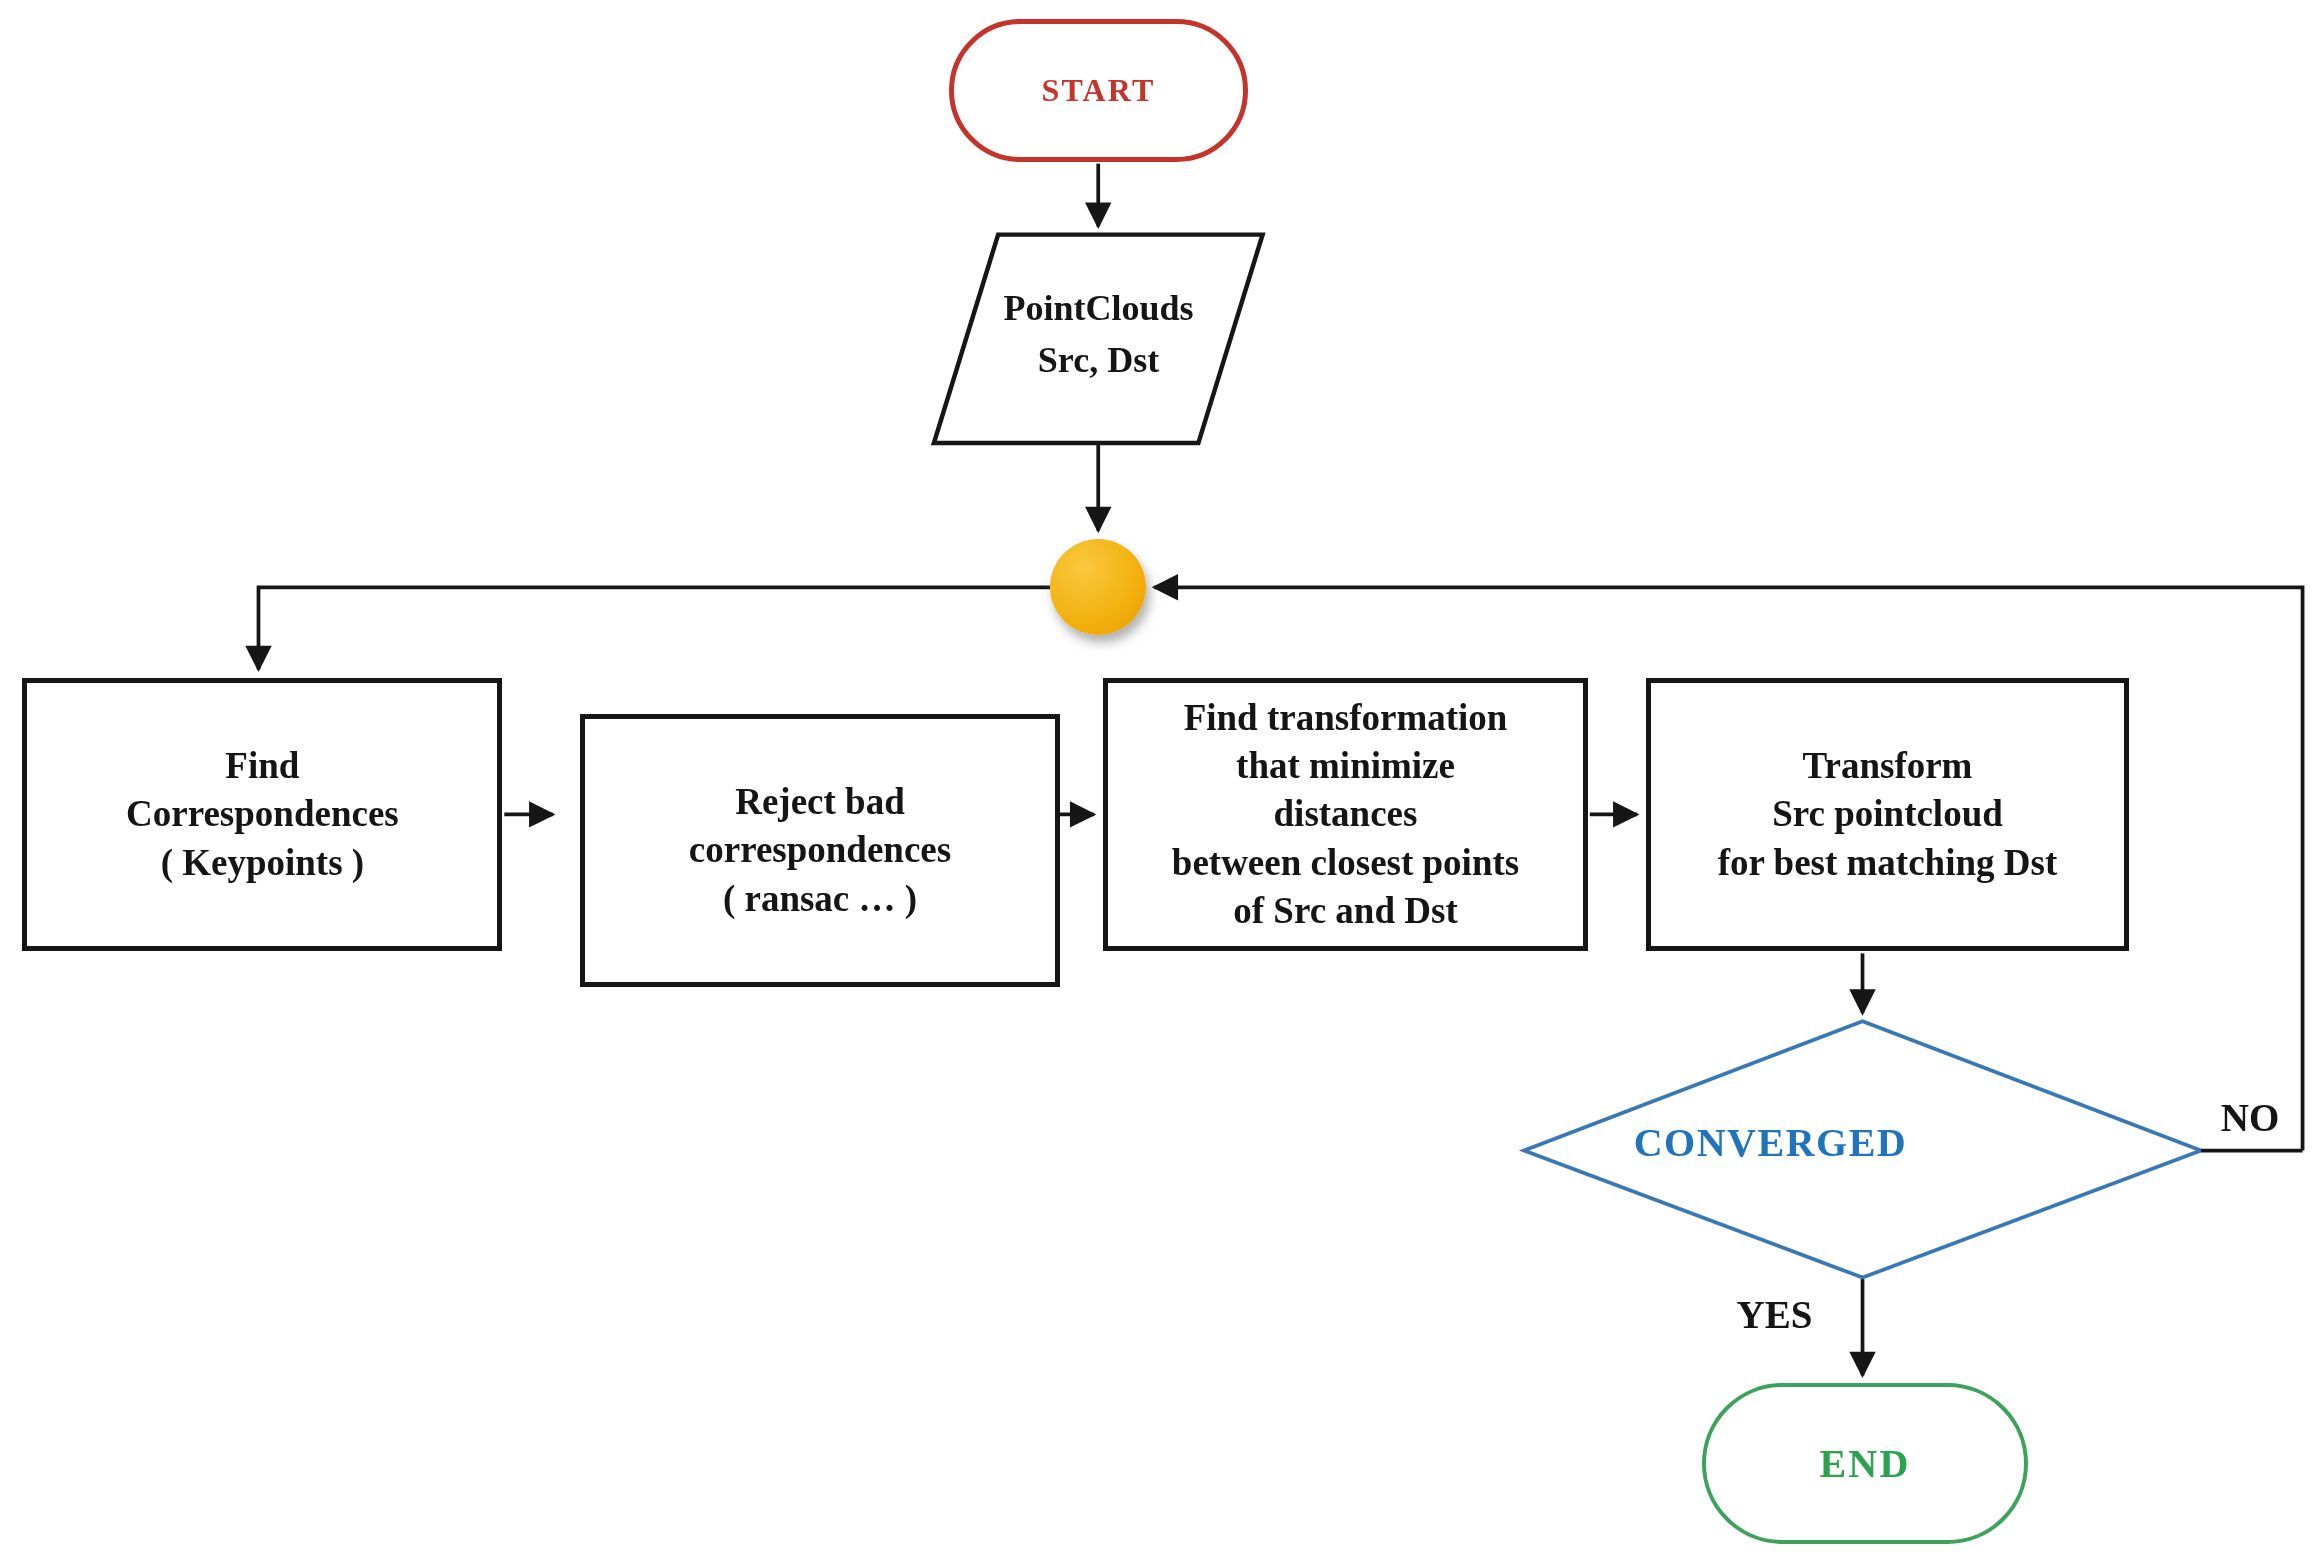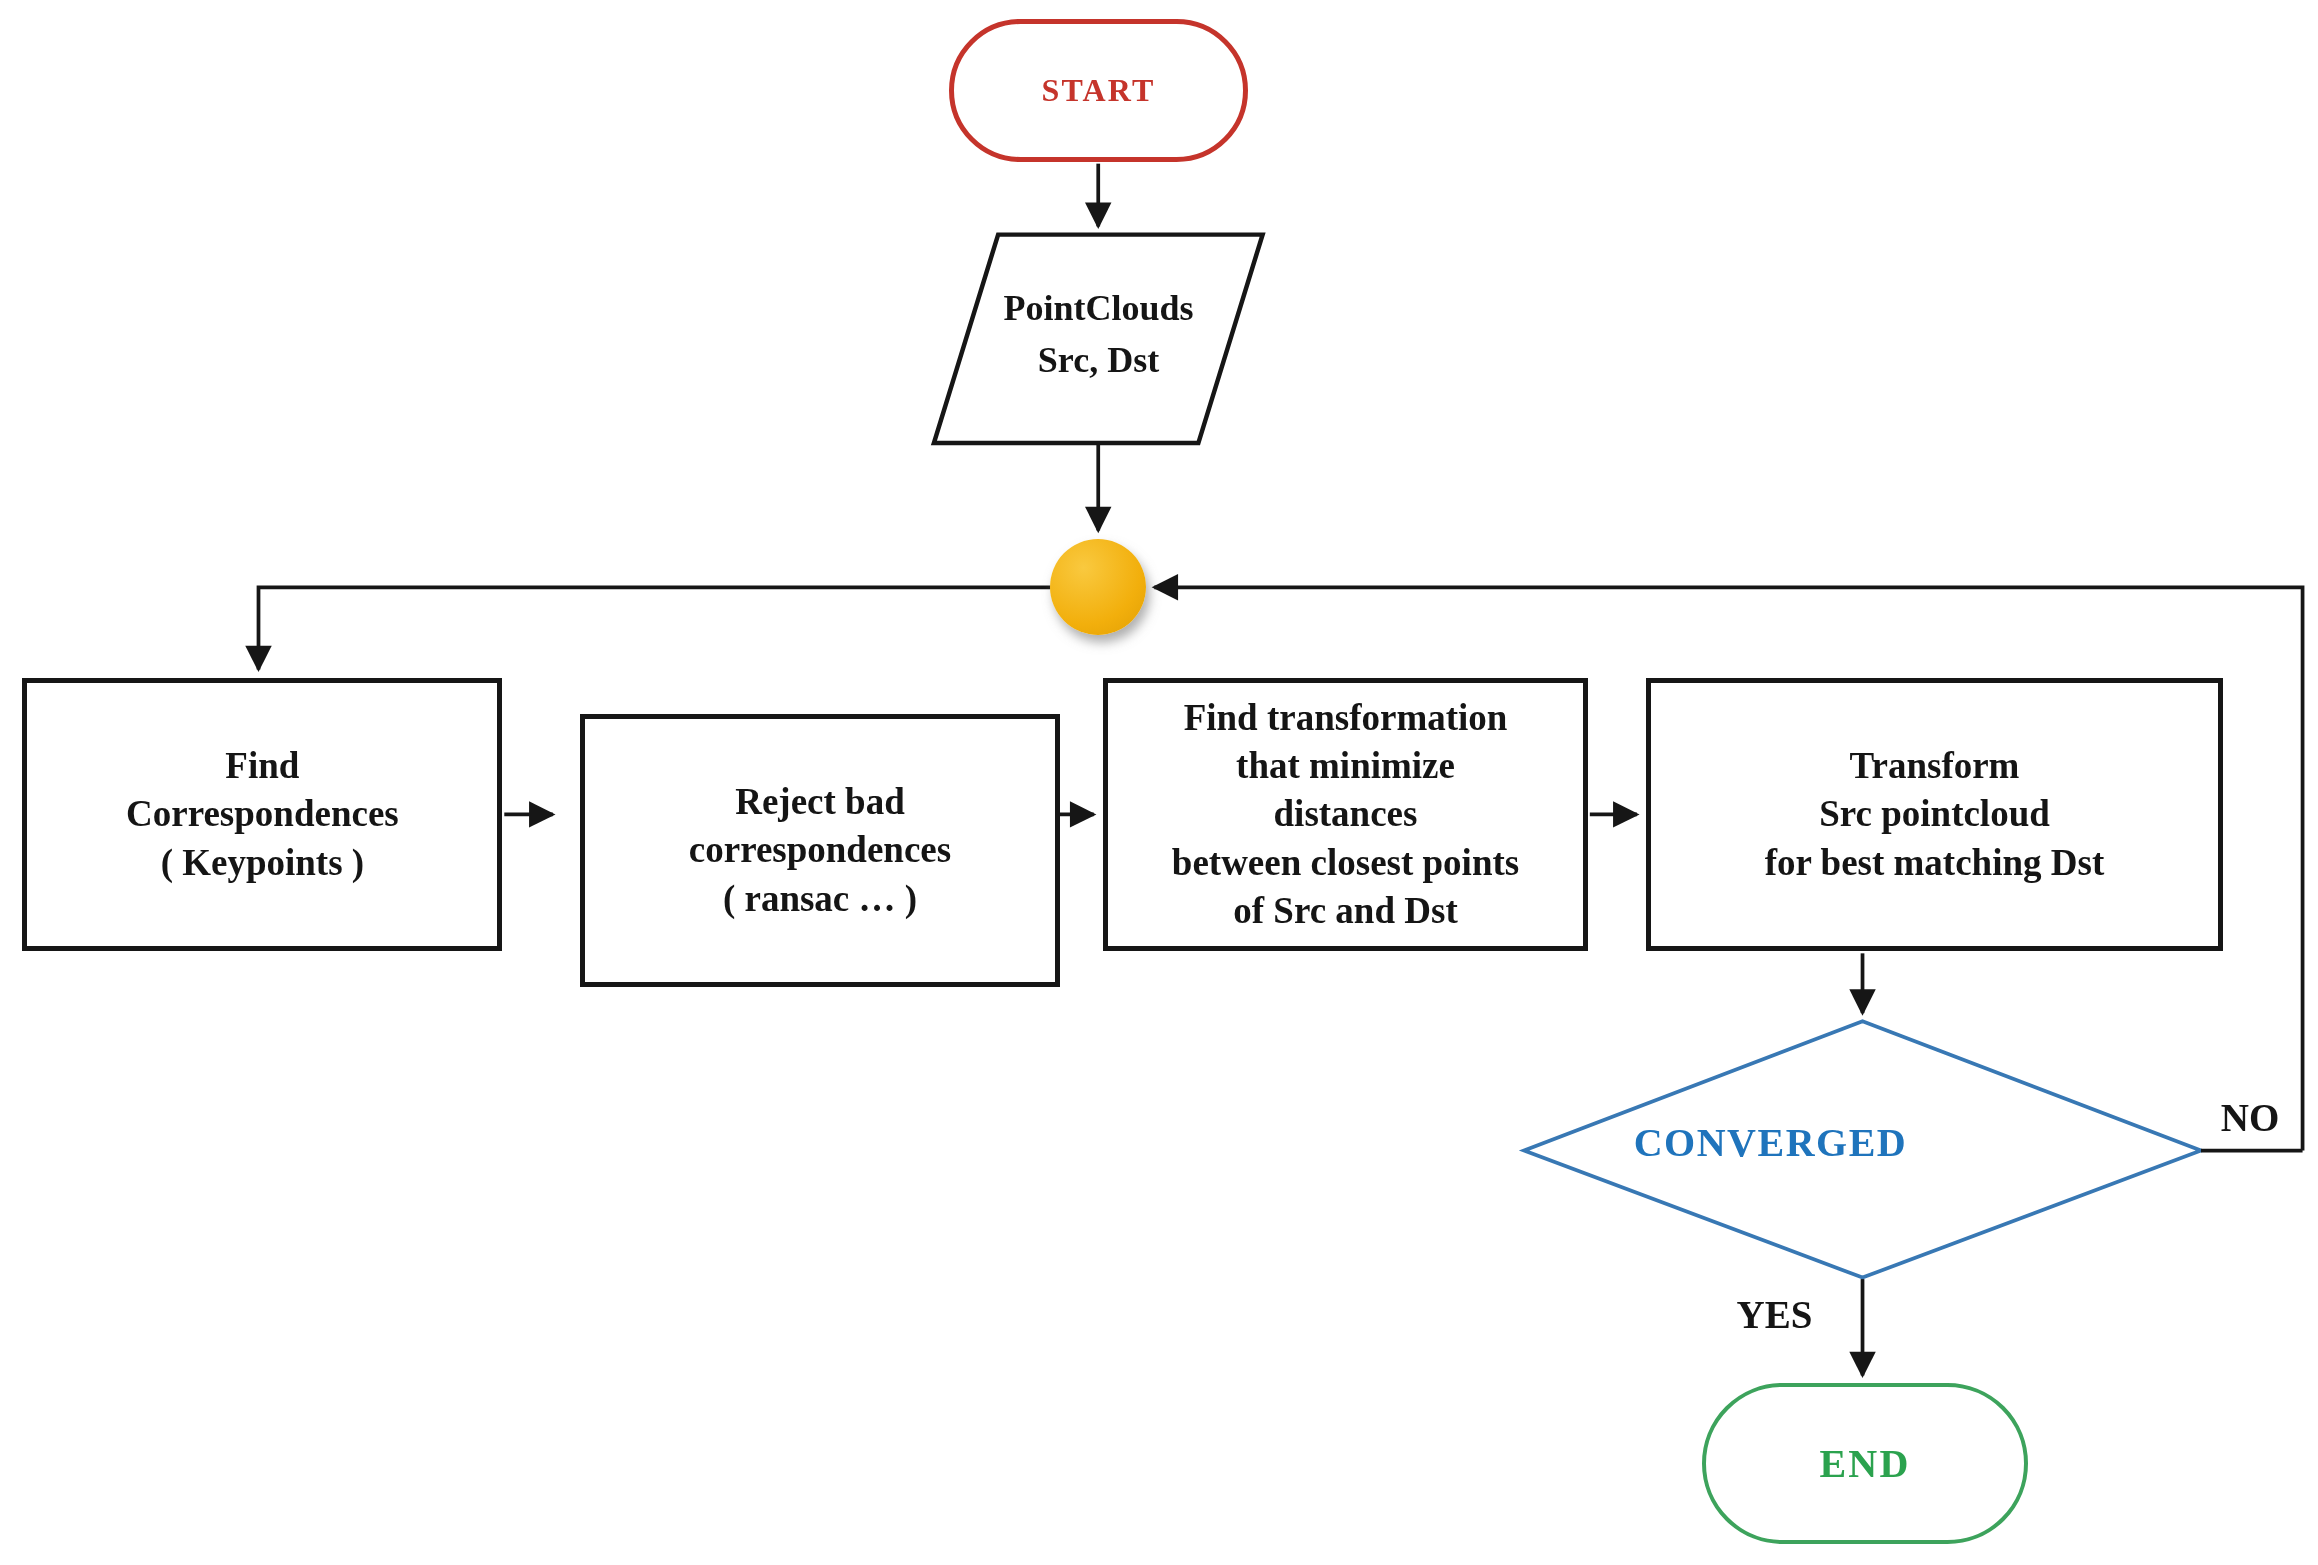--- a/index.html
+++ b/index.html
@@ -37,21 +37,21 @@
     color:var(--end_text_green,#2BA24E);font-size:40px;letter-spacing:2.2px;text-align:right;
   }
   .process{
     top:678px;height:273px;background:#ffffff;
     border:5.2px solid var(--line_black,#161616);
     font-size:37px;line-height:1.3;white-space:pre-line;padding:0 3px;
   }
   .box1{left:22.4px;width:480px;}
   .box2{left:580px;width:480px;margin-top:36px;}
   .box3{left:1103px;width:485px;padding:0 17px;}
-  .box4{left:1646px;width:577px;text-align:center;}
+  .box4{left:1646px;width:483px;text-align:center;}
 
   .float-label{position:absolute;z-index:2;text-align:center;font-weight:bold;white-space:pre-line;}
   .input-label{left:934px;top:282px;width:329px;font-size:36px;line-height:1.45;color:#151515;}
   .decision-label{left:1432px;top:1119px;width:677px;font-size:40px;letter-spacing:1.5px;
                   color:var(--decision_text_blue,#1F74BC);}
   .yes-label{left:1711px;top:1292px;width:127px;font-size:39px;color:#151515;}
   .no-label{left:2207px;top:1095px;width:86px;font-size:39px;color:#151515;}
 
   .junction{
     position:absolute;z-index:3;left:1050px;top:539px;width:96px;height:96px;border-radius:50%;

